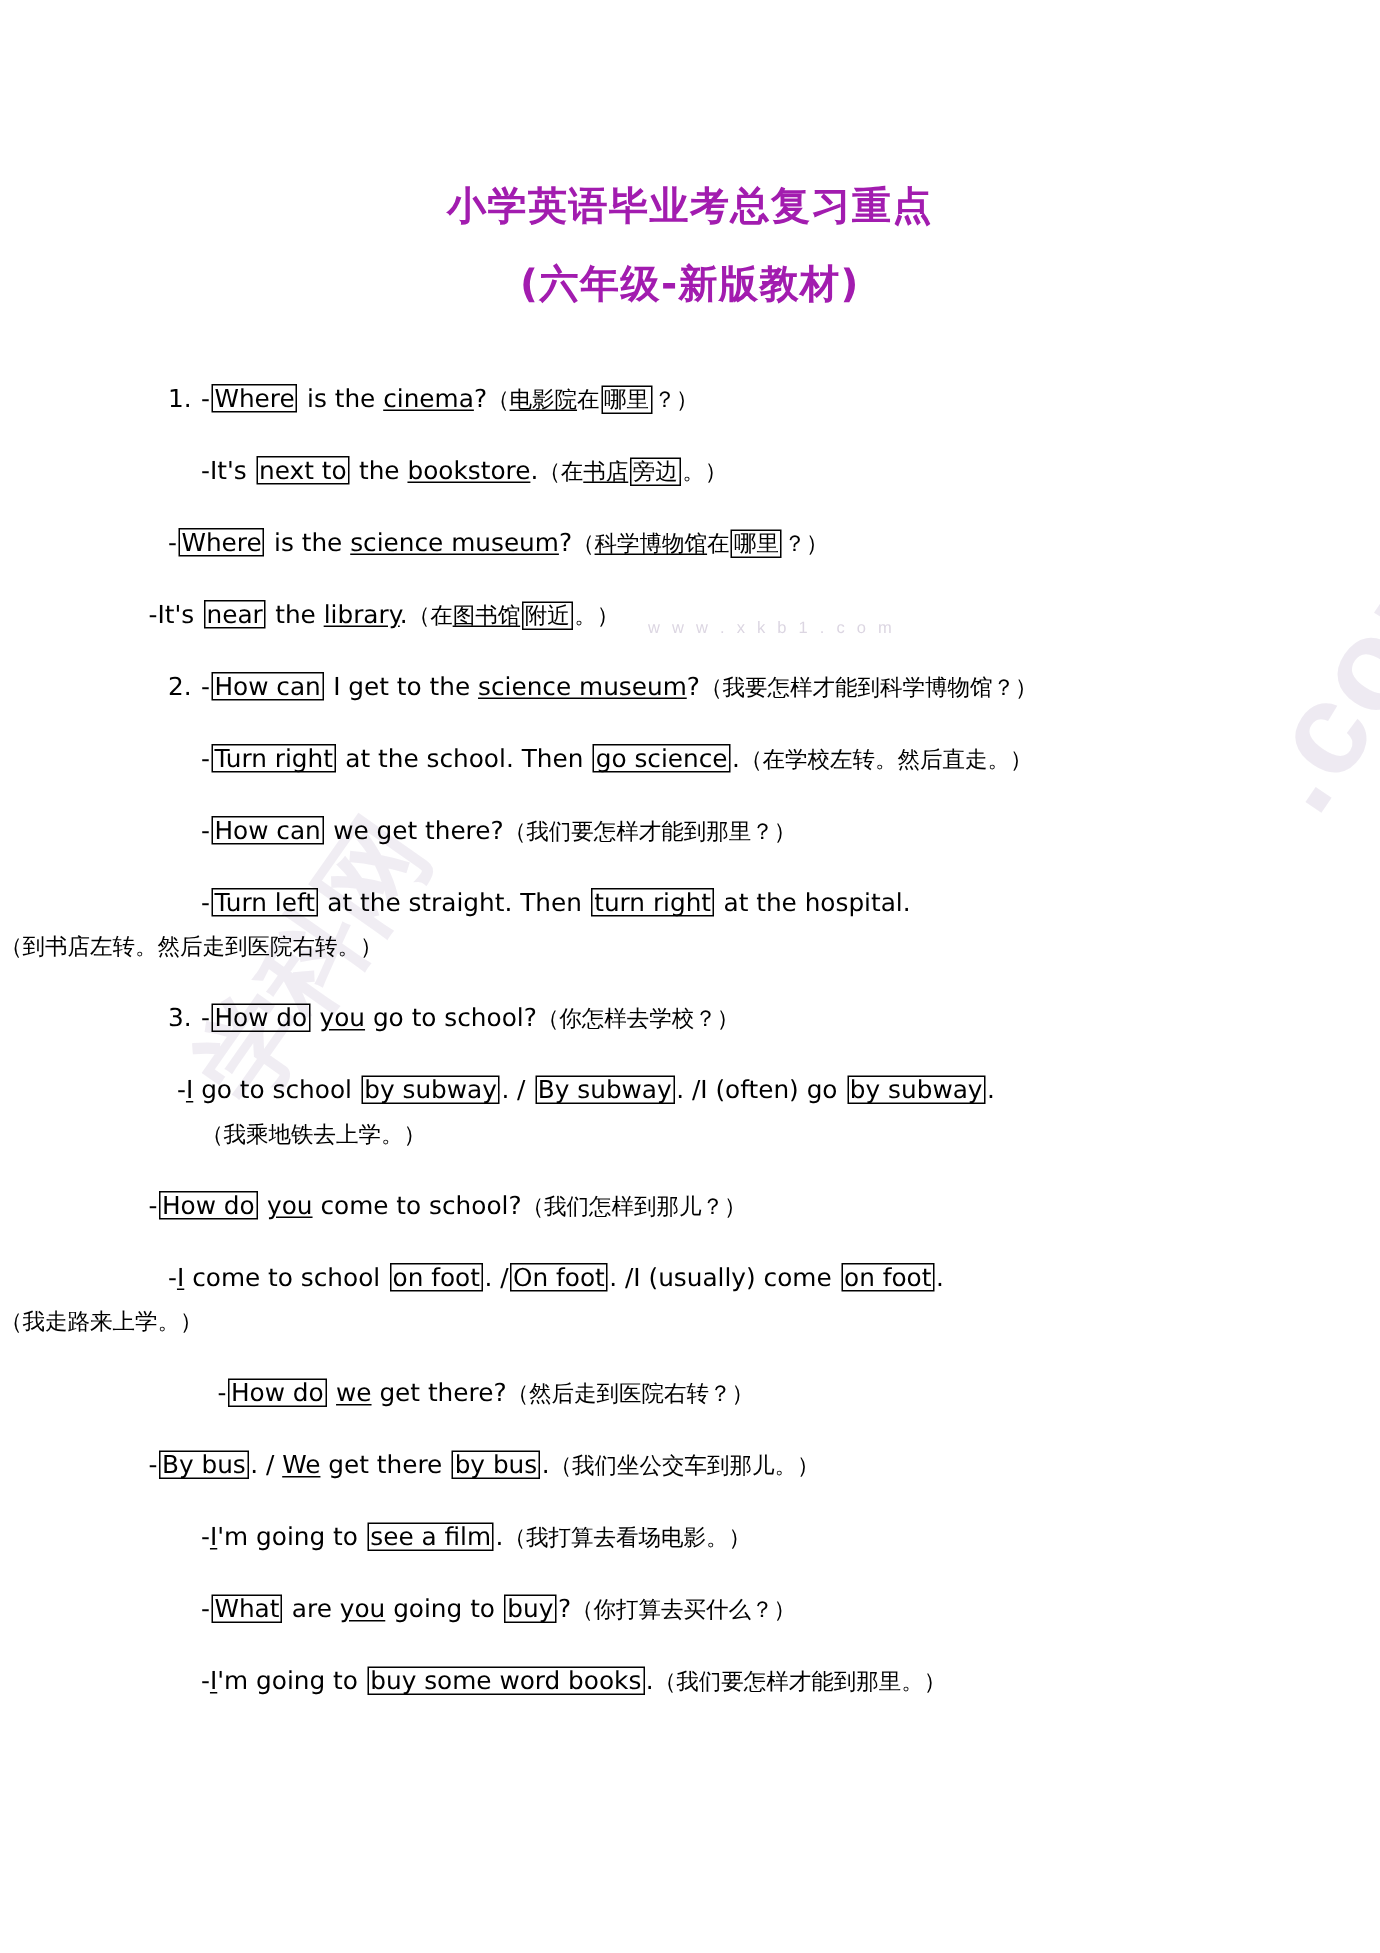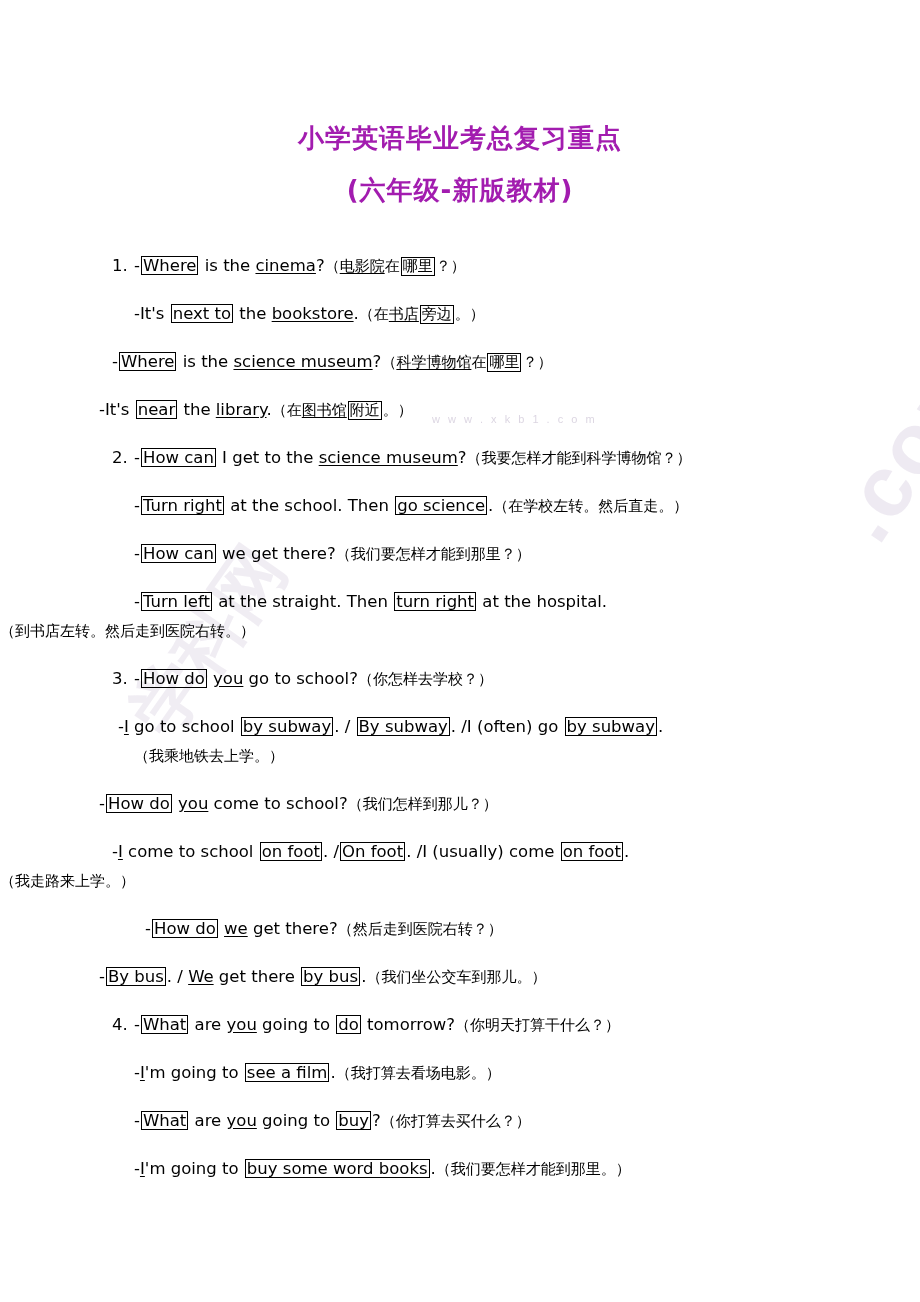--- a/index.html
+++ b/index.html
@@ -202,23 +202,20 @@
     </div>
 
     <div class="line i6">
       <span>-</span><span class="bx">How do</span><span> </span><span class="ul">we</span><span> get there?</span><span class="cn">（然后走到医院右转？）</span>
     </div>
 
     <div class="line i3">
       <span>-</span><span class="bx">By bus</span><span>. / </span><span class="ul">We</span><span> get there </span><span class="bx">by bus</span><span>.</span><span class="cn">（我们坐公交车到那儿。）</span>
     </div>
 
-    <div class="line i0">
-      <span class="num">4.</span><span>-</span><span class="bx">What</span><span> are </span><span class="ul">you</span><span> going to </span><span class="bx">do</span><span> tomorrow?</span><span class="cn">（你明天打算干什么？）</span>
-    </div>
 
     <div class="line i1">
       <span>-</span><span class="ul">I</span><span>'m going to </span><span class="bx">see a film</span><span>.</span><span class="cn">（我打算去看场电影。）</span>
     </div>
 
     <div class="line i1">
       <span>-</span><span class="bx">What</span><span> are </span><span class="ul">you</span><span> going to </span><span class="bx">buy</span><span>?</span><span class="cn">（你打算去买什么？）</span>
     </div>
 
     <div class="line i1">

